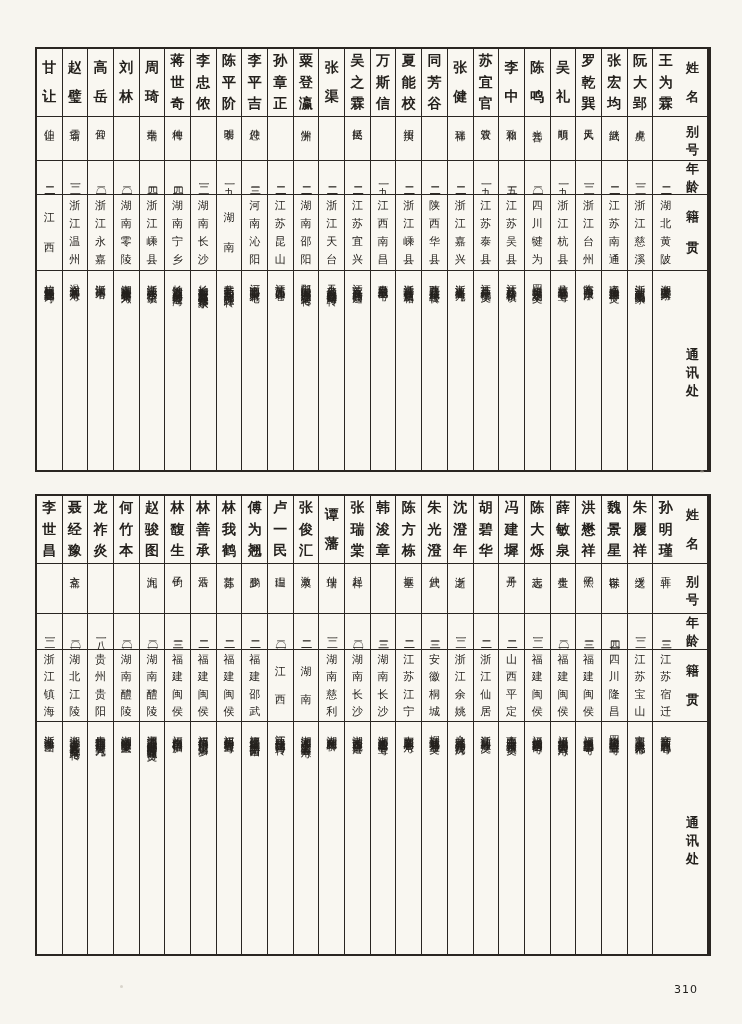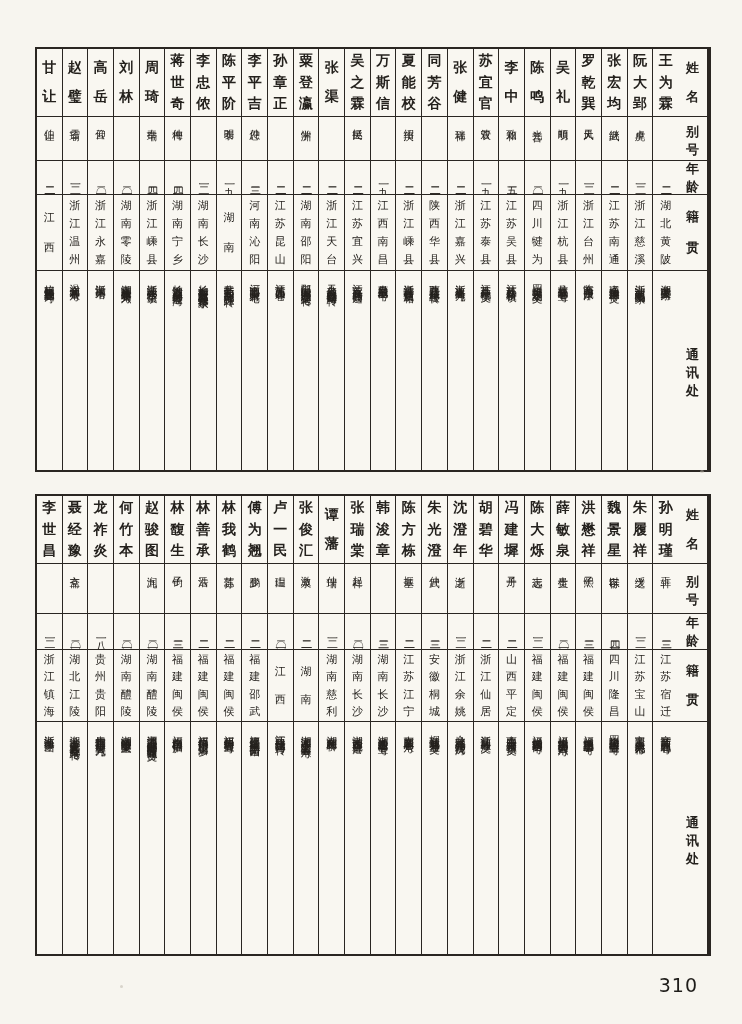--- a/index.html
+++ b/index.html
@@ -52,21 +52,21 @@
     line-height:1.05;
   }
   .c-alias{font-size:10.5px;padding-top:4px;display:flex;justify-content:center;}
   .c-alias .vtext{letter-spacing:1px;}
   .c-age{font-size:11px;display:flex;align-items:center;justify-content:center;}
   .c-addr{font-size:10.5px;display:flex;justify-content:center;padding-top:5px;}
   .c-addr .vtext{letter-spacing:1px;max-height:100%;}
   .pageno{
     position:absolute;right:44px;bottom:28px;
     font-family:"DejaVu Sans","Liberation Sans",sans-serif;
-    font-size:19px;color:#1f1d1a;letter-spacing:1px;
+    font-size:11px;color:#1f1d1a;letter-spacing:1px;
   }
   .speck{position:absolute;background:#b9b4a8;border-radius:50%;opacity:.5;}
 </style>
 </head>
 <body>
 
 <div class="paper">
   <div class="dirtable t-top" id="table-top">
       <div class="col header-col">
         <div class="cell spread c-name">

